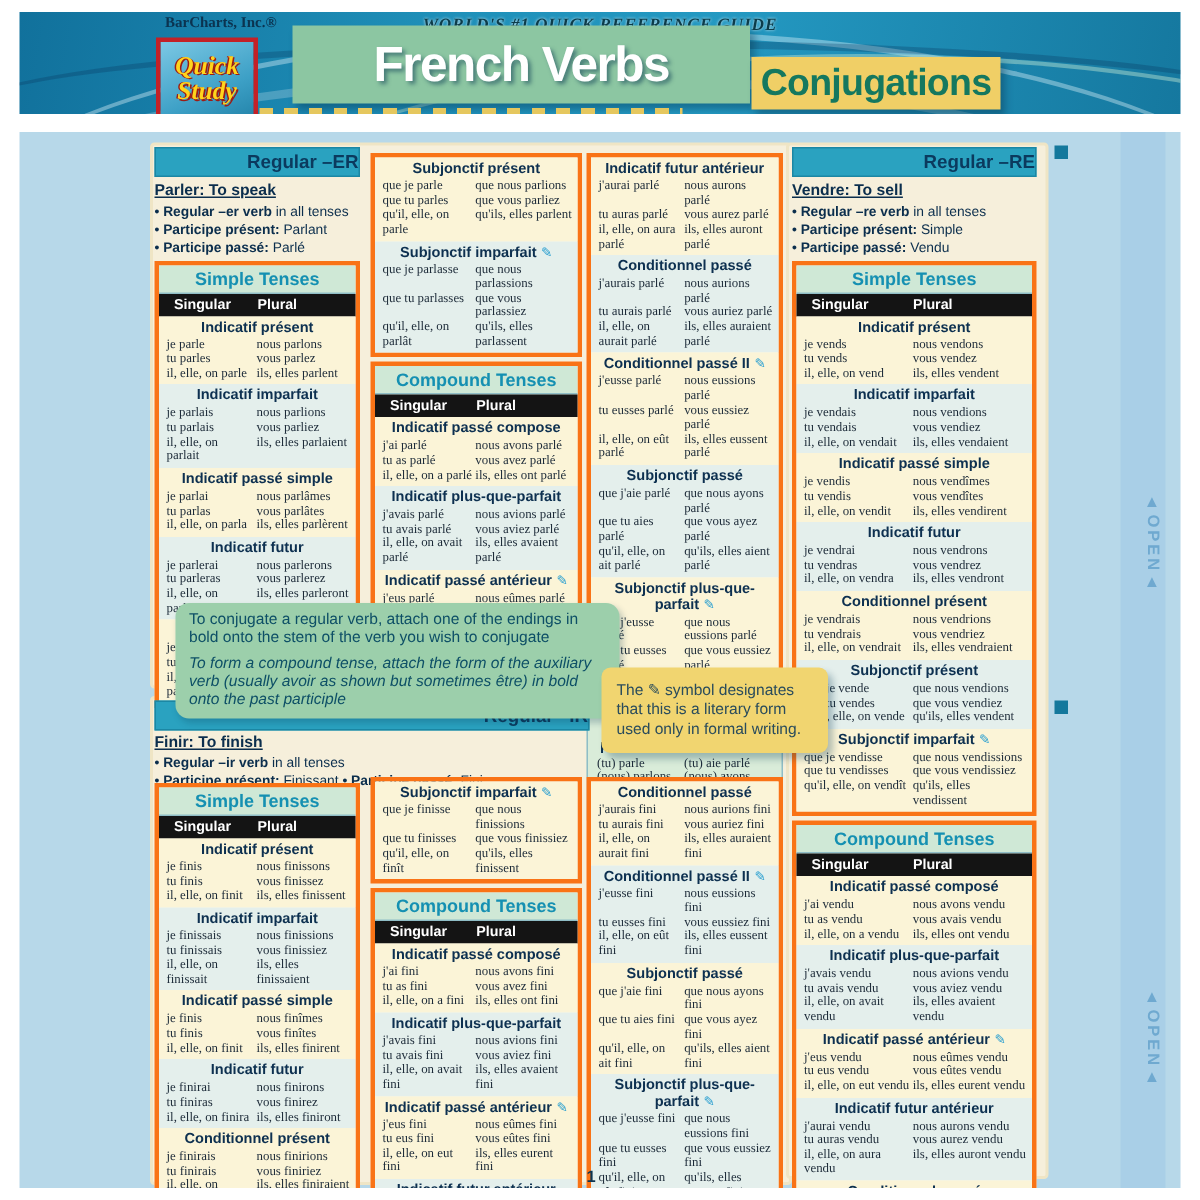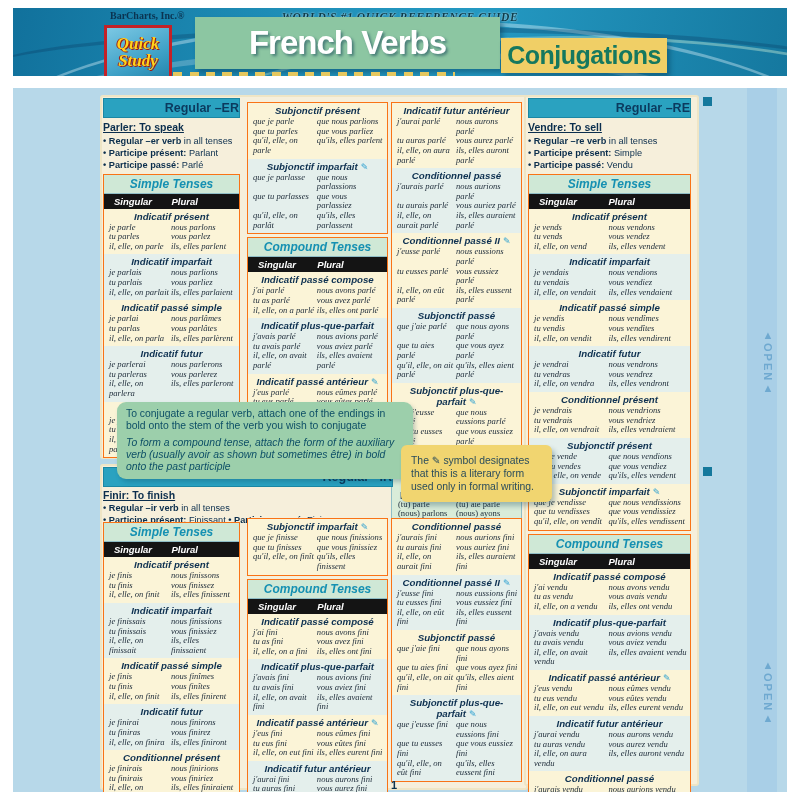--- a/index.html
+++ b/index.html
@@ -55,21 +55,21 @@
   #ir-col3{left:378px;top:430px;width:131px;}
   #re-col{left:515px;top:10px;width:163px;}
 
   .sec-bar{background:#2aa2c0;border:1px solid #1b87a4;color:#0b3a5e;font-weight:bold;
     font-size:12.5px;text-align:right;padding:2px 0;}
   .verb{font-weight:bold;text-decoration:underline;font-size:10.5px;color:#0b2e4d;}
   .bullets{display:flex;flex-direction:column;gap:1px;}
   .bullet-line{font-size:9.2px;color:#0b2e4d;line-height:1.18;}
   .bl-b{font-weight:bold;}
 
-  .box{border:1px solid #f97316;background:#fdf8e6;font-style:italic;}
+  .box{border:3px solid #f97316;background:#fdf8e6;}
   .box-title{background:#cfe8d6;color:#1590b2;font-weight:bold;font-size:12px;text-align:center;
     padding:2px 0;border-bottom:1px solid #8fbdc6;}
   .sp-bar{background:#141414;color:#fff;display:grid;grid-template-columns:46% 54%;
     font-size:9.5px;font-weight:bold;padding:2px 0 2px 10px;}
   .tense{padding:1px 3px 3px;}
   .tenses .tense:nth-child(odd){background:#fbf4d7;}
   .tenses .tense:nth-child(even){background:#e4efec;}
   .t-title{text-align:center;font-weight:bold;font-size:9.7px;color:#0d3050;padding:1px 0;}
   .row{display:grid;grid-template-columns:48% 52%;font-family:"Liberation Serif",serif;
     font-size:8.6px;line-height:1.12;color:#1c2a38;}

